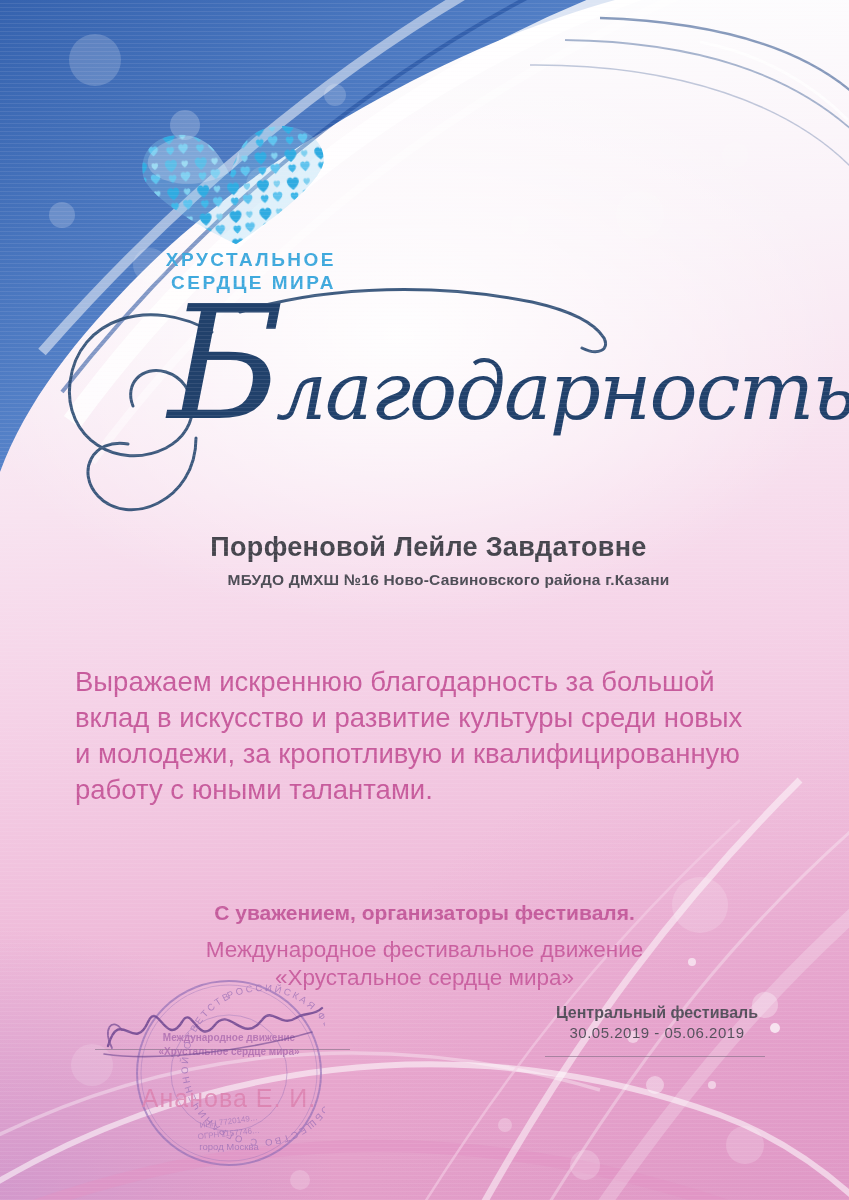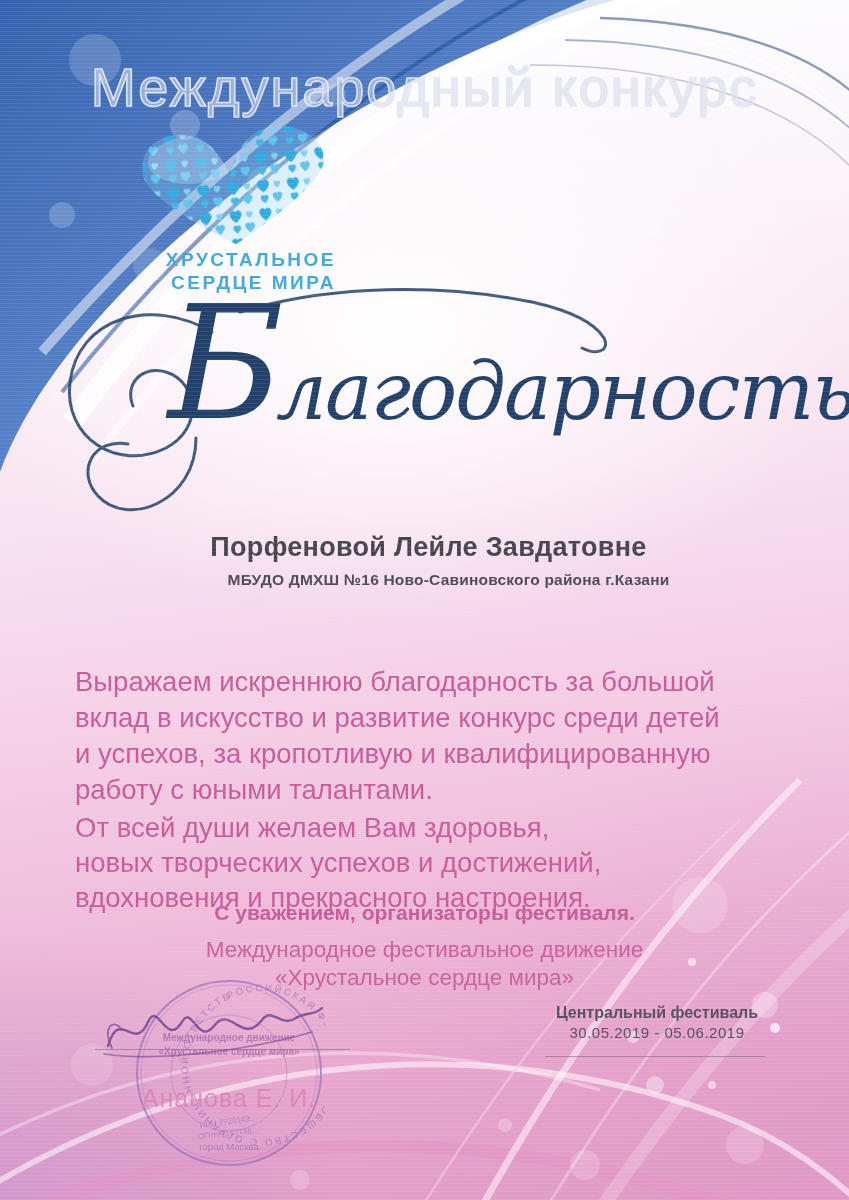--- a/index.html
+++ b/index.html
@@ -116,21 +116,20 @@
         <circle cx="692" cy="962" r="4" opacity="0.6"></circle>
       <circle cx="633" cy="1037" r="6" opacity="0.45"></circle>
         <circle cx="712" cy="1085" r="4" opacity="0.5"></circle>
       <circle cx="505" cy="1125" r="7" opacity="0.25"></circle>
         <circle cx="300" cy="1180" r="10" opacity="0.2"></circle>
     </g>
   </svg>
 
   <div class="content">
 
-    <div class="header-title">Международный конкурс</div>
 
     
     <div class="logo">
       <svg width="200" height="122" viewBox="0 0 200 122">
         <defs>
           <pattern id="hearts" width="30" height="28" patternUnits="userSpaceOnUse">
             <path d="M7,13 C7,13 1,8.5 1,4.5 C1,2 2.8,0.6 4.5,0.6 C5.6,0.6 6.5,1.3 7,2.3 C7.5,1.3 8.4,0.6 9.5,0.6 C11.2,0.6 13,2 13,4.5 C13,8.5 7,13 7,13 Z" fill="#2fabe1"></path>
             <path d="M7,13 C7,13 1,8.5 1,4.5 C1,2 2.8,0.6 4.5,0.6 C5.6,0.6 6.5,1.3 7,2.3 C7.5,1.3 8.4,0.6 9.5,0.6 C11.2,0.6 13,2 13,4.5 C13,8.5 7,13 7,13 Z" fill="#5ec3ee" transform="translate(15,13) scale(0.8)"></path>
             <path d="M7,13 C7,13 1,8.5 1,4.5 C1,2 2.8,0.6 4.5,0.6 C5.6,0.6 6.5,1.3 7,2.3 C7.5,1.3 8.4,0.6 9.5,0.6 C11.2,0.6 13,2 13,4.5 C13,8.5 7,13 7,13 Z" fill="#3db6e8" transform="translate(3,15) scale(0.65)"></path>
             <path d="M7,13 C7,13 1,8.5 1,4.5 C1,2 2.8,0.6 4.5,0.6 C5.6,0.6 6.5,1.3 7,2.3 C7.5,1.3 8.4,0.6 9.5,0.6 C11.2,0.6 13,2 13,4.5 C13,8.5 7,13 7,13 Z" fill="#7fd0f0" transform="translate(17,2) scale(0.55)"></path>
@@ -166,28 +165,23 @@
       <span class="title-rest">лагодарность</span>
     </span>
 
     
     <div class="recipient">Порфеновой Лейле Завдатовне</div>
     <div class="affiliation">МБУДО ДМХШ №16 Ново-Савиновского района г.Казани</div>
 
     
     <div class="para para1">
       <div>Выражаем искреннюю благодарность за большой</div>
-      <div>вклад в искусство и развитие конкурс среди детей</div>
-      <div>и успехов, за кропотливую и квалифицированную</div>
+      <div>вклад в искусство и развитие культуры среди новых</div>
+      <div>и молодежи, за кропотливую и квалифицированную</div>
       <div>работу с юными талантами.</div>
-    </div>
-    <div class="para para2">
-      <div>От всей души желаем Вам здоровья,</div>
-      <div>новых творческих успехов и достижений,</div>
-      <div>вдохновения и прекрасного настроения.</div>
     </div>
     <div class="closing">С уважением, организаторы фестиваля.</div>
     <div class="org org1">Международное фестивальное движение</div>
     <div class="org org2">«Хрустальное сердце мира»</div>
 
     
     <div class="fest-label">Центральный фестиваль</div>
     <div class="fest-dates">30.05.2019 - 05.06.2019</div>
 
     

